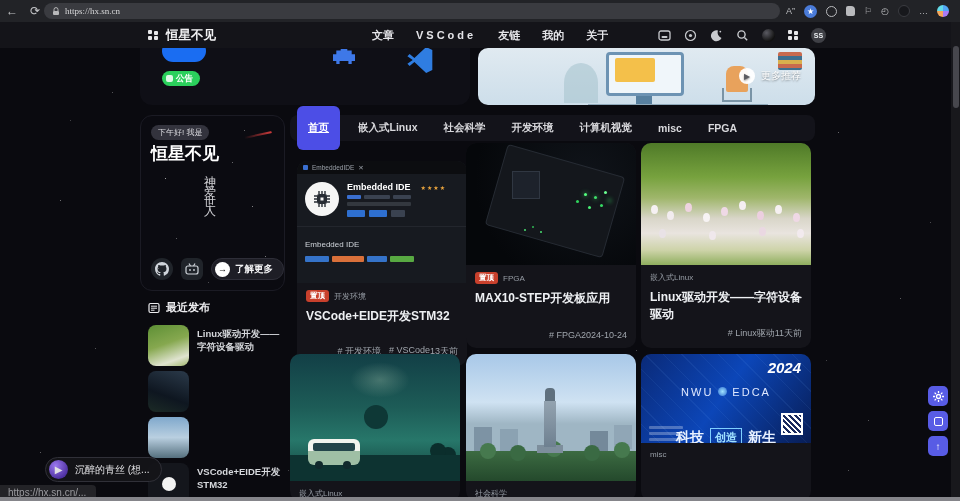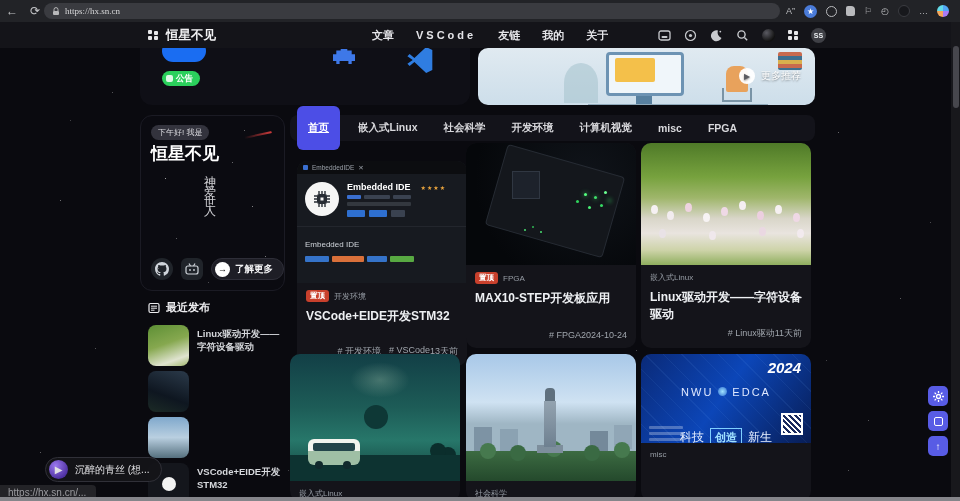--- a/index.html
+++ b/index.html
@@ -154,21 +154,21 @@
   .monu-top { position:absolute; left:79px; bottom:80px; width:10px; height:13px; border-radius:4px 4px 0 0; background:#5f707e; }
   .monu-base { position:absolute; left:71px; bottom:28px; width:26px; height:8px; background:#7d8e9c; }
 
   .poster-img { height:89px; background:linear-gradient(125deg,#0a2a78 0%,#0c46b8 48%,#081d55 100%); }
   .poster-lines { position:absolute; inset:0; background:repeating-linear-gradient(45deg, rgba(120,180,255,.08) 0 1px, transparent 1px 13px); }
   .p-year { position:absolute; right:10px; top:5px; color:#fff; font-size:15px; font-weight:bold; font-style:italic; }
   .p-orgs { position:absolute; left:0; top:32px; width:100%; text-align:center; color:#dfe8ff; font-size:11px; letter-spacing:2px; }
   .p-orgs i { display:inline-block; width:9px; height:9px; border-radius:50%; background:radial-gradient(#9fe2ff,#2a6ad0); margin:0 5px; }
   .p-name { position:absolute; left:0; top:50px; width:100%; text-align:center; color:#ffcf4a; font-size:12px; font-weight:bold; text-shadow:0 1px 2px #041130; }
   .p-slogan { position:absolute; left:0; top:74px; width:100%; display:flex; justify-content:center; align-items:center; gap:6px; }
-  .p-slogan .s { color:#e8f1ff; font-size:12px; }
+  .p-slogan .s { color:#e8f1ff; font-size:14px;font-weight:bold; }
   .p-slogan .hl { color:#9fe0ff; font-size:11px; font-weight:bold; border:1px solid #7fd0ff; padding:1px 4px; }
   .p-text { position:absolute; left:8px; top:72px; width:34px; }
   .p-text i { display:block; height:3px; background:rgba(255,255,255,.28); margin-bottom:3px; border-radius:1px; }
   .qr { position:absolute; right:8px; bottom:8px; width:22px; height:22px; background:#fff; padding:2px; }
   .qr i { display:block; width:100%; height:100%; background:repeating-linear-gradient(45deg,#1a2a5e 0 2px,#fff 2px 4px); }
 
   
   .fab { position:absolute; left:928px; width:20px; height:20px; background:#585ce5; border-radius:5px; color:#fff; display:flex; align-items:center; justify-content:center; z-index:5; font-size:10px; }
   .fab .sqi { width:9px; height:9px; border:1.5px solid #fff; border-radius:2px; }
 

